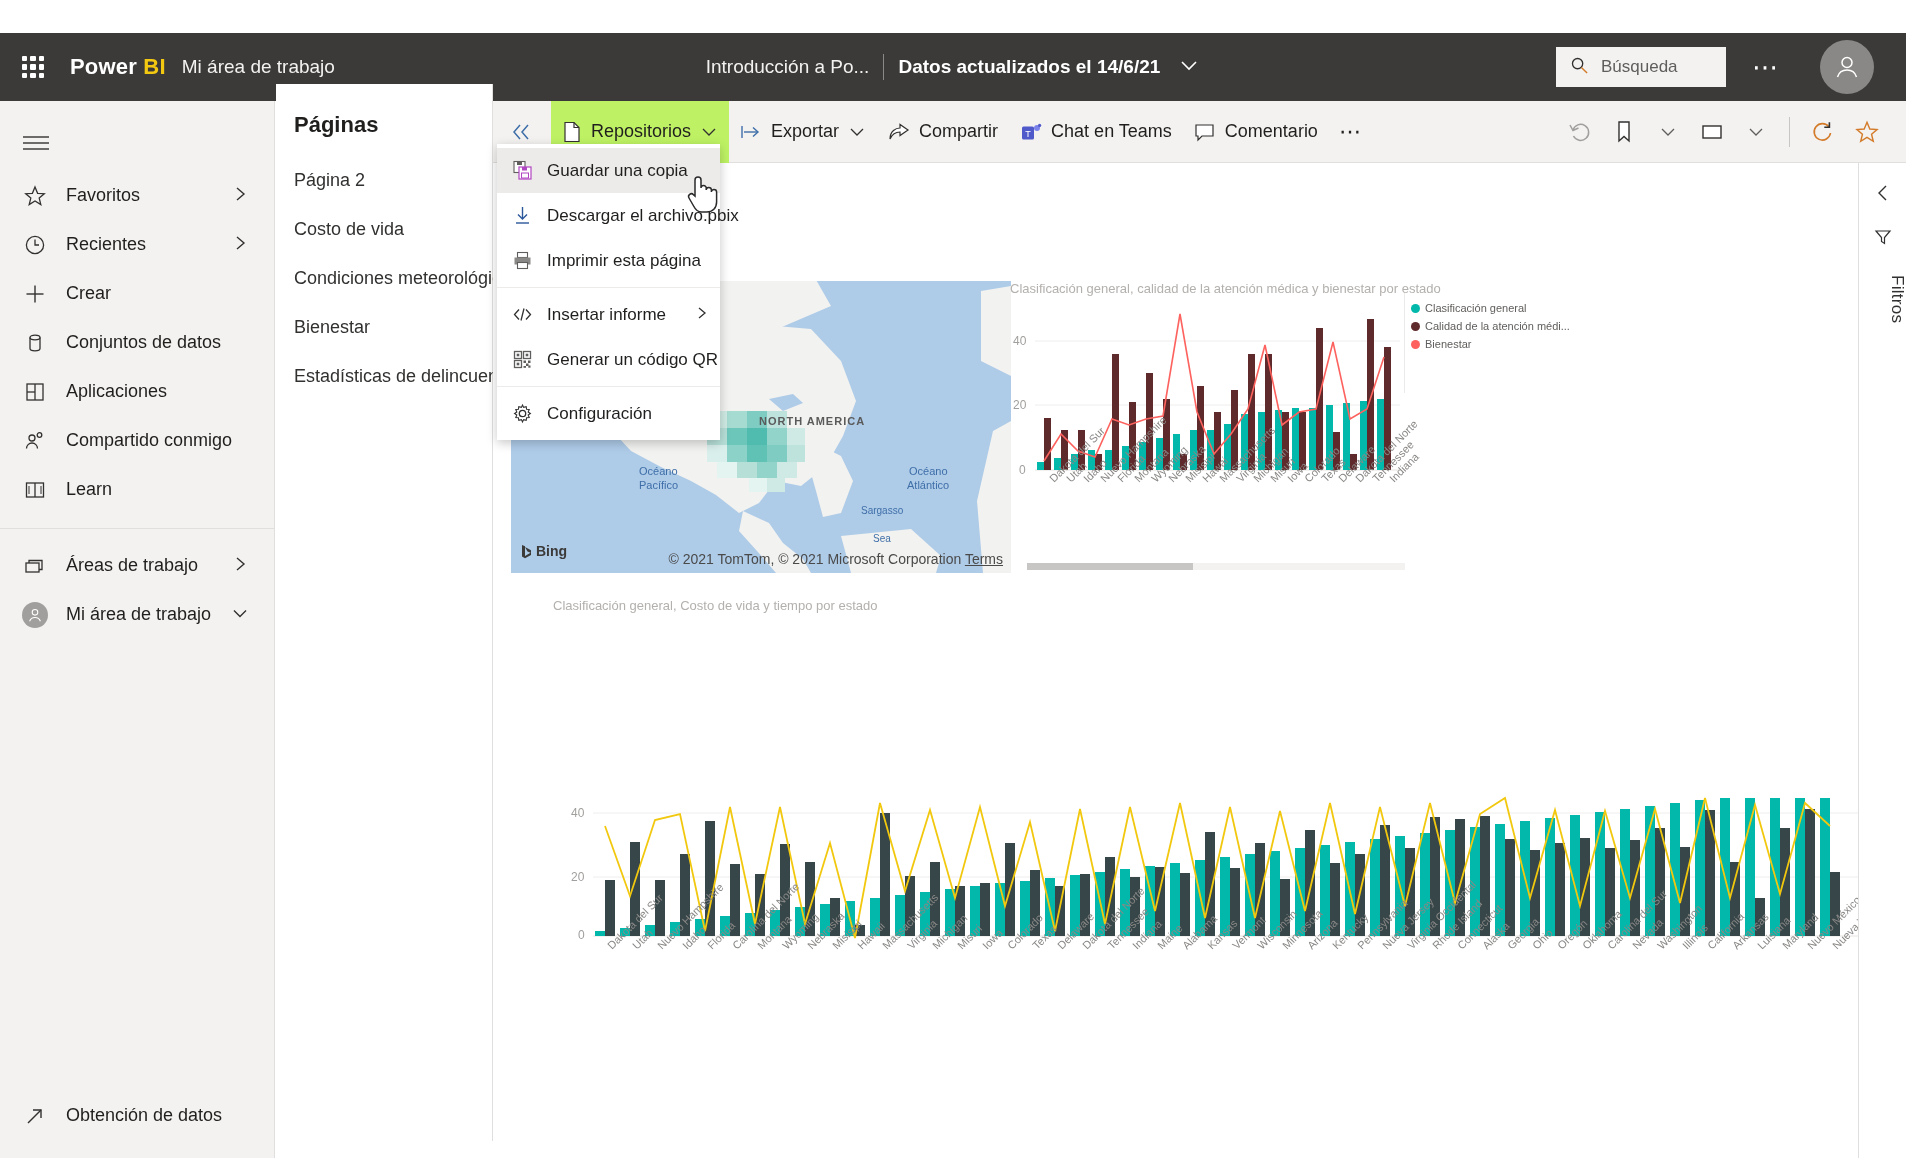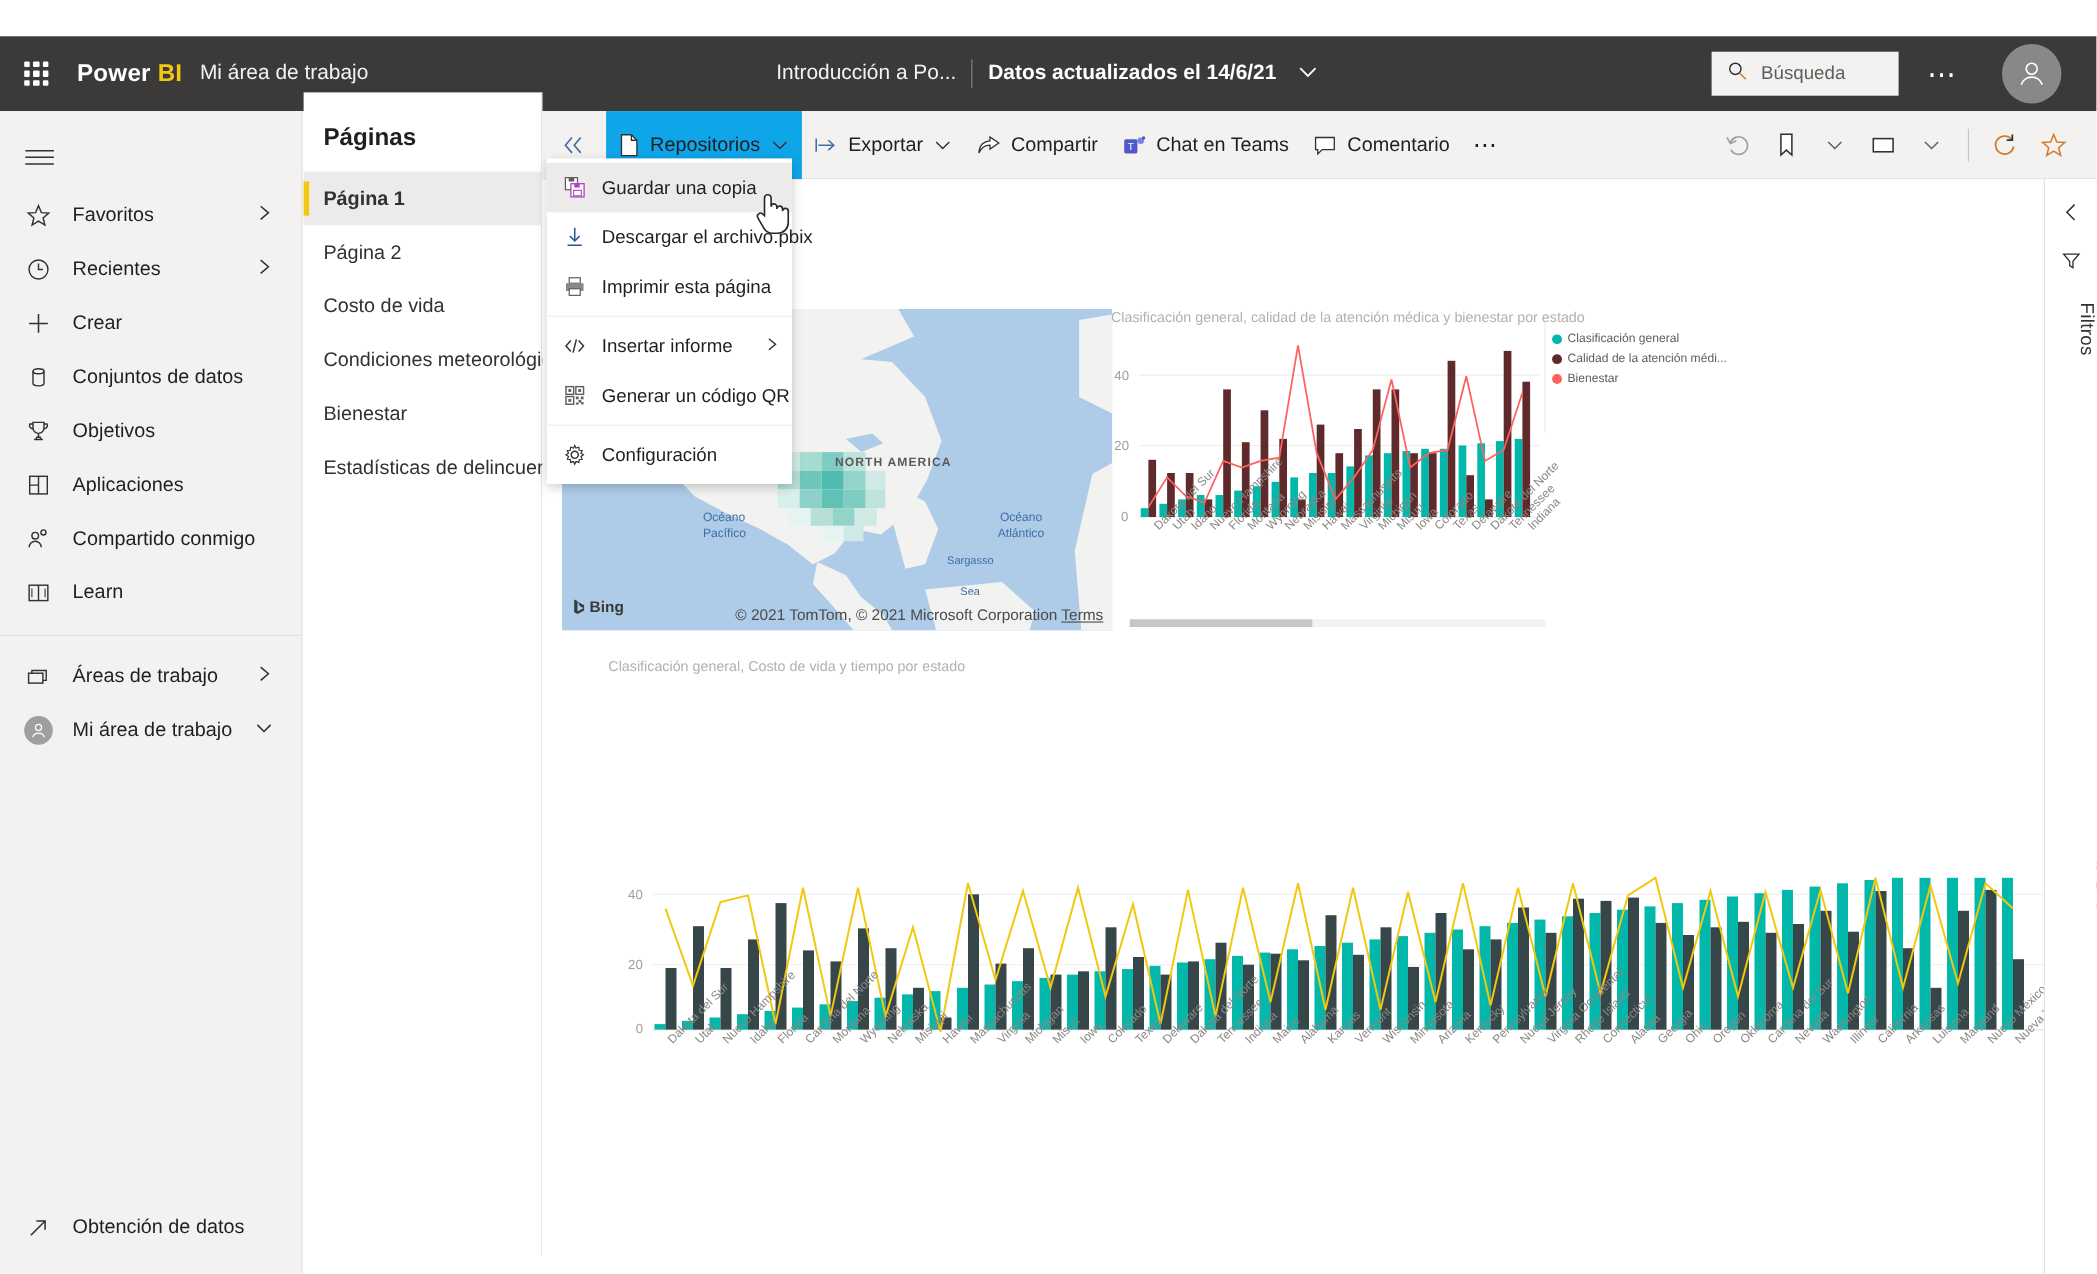--- a/index.html
+++ b/index.html
@@ -97,21 +97,21 @@
   #toolbar {
     position: absolute; left: 493px; top: 101px; width: 1413px; height: 62px;
     background: #f3f2f1; display: flex; align-items: center;
     border-bottom: 1px solid #e1dfdd;
   }
   #collapse-pages { margin: 0 16px 0 16px; cursor: pointer; display:flex; align-items:center; }
   .tb-btn {
     height: 62px; display: flex; align-items: center; gap: 9px; padding: 0 11px;
     font-size: 18px; color: #201f1e; cursor: pointer; white-space: nowrap;
   }
-  .tb-btn.open { background: #0ea5e9; justify-content: flex-end; }
+  .tb-btn.open { background: #bef264; justify-content: flex-end; }
   .tb-icon { display: flex; align-items: center; }
   #tb-ellipsis { font-size: 22px; letter-spacing: 2px; padding: 0 10px; cursor: pointer; color:#201f1e; }
   .tb-right { margin-left: auto; display: flex; align-items: center; gap: 2px; padding-right: 18px; }
   .tb-ibtn { width: 42px; height: 42px; display: flex; align-items: center; justify-content: center; cursor: pointer; }
   .tb-vsep { width: 1px; height: 30px; background: #c8c6c4; margin: 0 10px; }
 
   
   #repos-menu {
     position: absolute; left: 497px; top: 144px; width: 223px;
     background: #ffffff; box-shadow: 0 3px 10px rgba(0,0,0,.22);
@@ -272,33 +272,20 @@
     <div class="nav-item">
       <span class="nav-ico">
         <svg width="24" height="24" viewBox="0 0 24 24">
             <ellipse cx="12" cy="6.5" rx="5" ry="2.3" fill="none" stroke="#323130" stroke-width="1.3"></ellipse>
             <path d="M7 6.5 V17.5 A5 2.3 0 0 0 17 17.5 V6.5" fill="none" stroke="#323130" stroke-width="1.3"></path>
           </svg>
       </span>
       <span class="nav-label">Conjuntos de datos</span>
     </div>
 
-    <div class="nav-item">
-      <span class="nav-ico">
-        <svg width="24" height="24" viewBox="0 0 24 24">
-            <path d="M7 4 H17 V9 A5 5 0 0 1 7 9 Z" fill="none" stroke="#323130" stroke-width="1.3"></path>
-            <path d="M7 5.5 H4.2 A3 3 0 0 0 7.3 9.8" fill="none" stroke="#323130" stroke-width="1.3"></path>
-            <path d="M17 5.5 H19.8 A3 3 0 0 1 16.7 9.8" fill="none" stroke="#323130" stroke-width="1.3"></path>
-            <line x1="12" y1="14" x2="12" y2="17.5" stroke="#323130" stroke-width="1.3"></line>
-            <line x1="8" y1="19.6" x2="16" y2="19.6" stroke="#323130" stroke-width="1.3"></line>
-            <path d="M9.5 19.6 L10.5 17.5 H13.5 L14.5 19.6" fill="none" stroke="#323130" stroke-width="1.3"></path>
-          </svg>
-      </span>
-      <span class="nav-label">Objetivos</span>
-    </div>
 
     <div class="nav-item">
       <span class="nav-ico">
         <svg width="24" height="24" viewBox="0 0 24 24">
             <rect x="4" y="4" width="16" height="16" fill="none" stroke="#323130" stroke-width="1.3"></rect>
             <line x1="12" y1="4" x2="12" y2="20" stroke="#323130" stroke-width="1.3"></line>
             <line x1="4" y1="12" x2="12" y2="12" stroke="#323130" stroke-width="1.3"></line>
           </svg>
       </span>
       <span class="nav-label">Aplicaciones</span>
@@ -370,23 +357,20 @@
           </svg>
       </span>
       <span class="nav-label">Obtención de datos</span>
     </div>
   </div>
 </div>
 
 <div id="pagespane">
   <div id="pages-title">Páginas</div>
   <div style="margin-top:18px;">
-    <div class="page-item active">
-      <span>Página 1</span>
-      </div>
     <div class="page-item">
       <span>Página 2</span>
       </div>
     <div class="page-item">
       <span>Costo de vida</span>
       </div>
     <div class="page-item">
       <span>Condiciones meteorológicas</span>
       </div>
     <div class="page-item">

